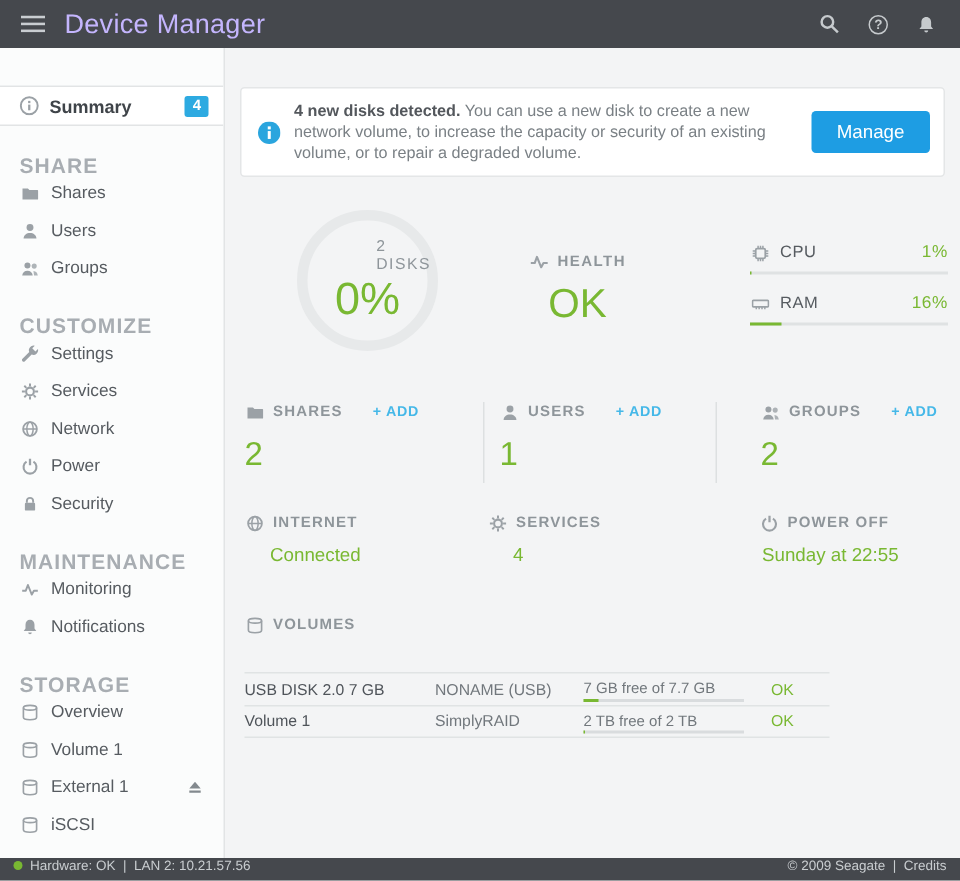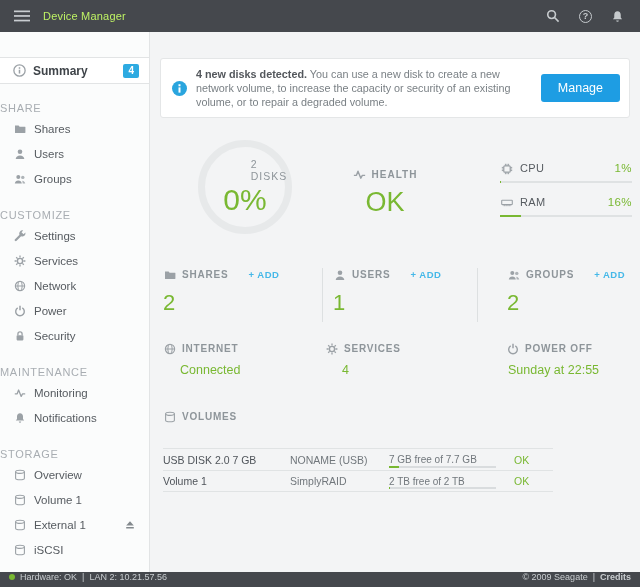--- a/index.html
+++ b/index.html
@@ -7,48 +7,48 @@
   body {
     width:640px; height:587px; position:relative; overflow:hidden;
     font-family:"Liberation Sans","DejaVu Sans",sans-serif;
     background:#f3f4f5;
   }
 
   
   .topbar { position:absolute; top:0; left:0; right:0; height:32px; background:#45484d;
             display:flex; align-items:center; color:#e7e9eb; }
   .menu-btn { padding:0 13px 0 14px; height:100%; display:flex; align-items:center; cursor:pointer; color:#c9cdd1; }
-  .tb-title { font-size:11px; color:#bef264; letter-spacing:.2px; }
+  .tb-title { font-size:18px; color:#c4b5fd; letter-spacing:.2px; }
   .tb-icons { margin-left:auto; display:flex; align-items:center; gap:19px; padding-right:16px; color:#c6cacd; }
   .tb-icons > span { display:flex; align-items:center; cursor:pointer; }
   .help-badge { width:13px; height:13px; border:1.2px solid #c6cacd; border-radius:50%;
                 font-size:9px; font-weight:bold; display:flex; align-items:center; justify-content:center; }
 
   
   .sidebar { position:absolute; top:32px; bottom:15px; left:0; width:150px; background:#fbfcfc;
              border-right:1px solid #e2e4e5; padding-top:25px; overflow:hidden; }
   .summary-item { height:27px; border-top:1px solid #e2e4e5; border-bottom:1px solid #e2e4e5; background:#fff;
                   display:flex; align-items:center; gap:7px; padding:0 10px 0 13px;
                   font-size:12px; color:#3f4449; font-weight:bold; cursor:pointer; }
   .badge { margin-left:auto; background:#2daae1; color:#fff; font-size:10px; font-weight:bold;
            padding:2px 5px; border-radius:2px; line-height:1; }
-  .side-title { margin:18px 0 2px; font-size:11px; font-weight:normal;
+  .side-title { margin:18px 0 2px; padding-left:13px; font-size:14px; font-weight:bold;
                 letter-spacing:.7px; color:#a8adb2; height:12px; }
   .side-item { height:25px; display:flex; align-items:center; gap:8px; padding:0 13px;
                font-size:11.5px; color:#565b60; cursor:pointer; }
   .sicon { width:13px; height:13px; color:#9ba1a6; display:flex; align-items:center; justify-content:center; flex:0 0 13px; }
   .eject { margin-left:auto; color:#83898e; display:flex; }
 
   
   .statusbar { position:absolute; left:0; right:0; bottom:0; height:15px; background:#45484d;
                color:#c9cdd0; font-size:9px; display:flex; align-items:flex-start; padding:0 9px; }
   .sb-left { display:flex; align-items:center; gap:5px; }
   .dot { width:6px; height:6px; border-radius:50%; background:#79b832; }
   .sb-right { margin-left:auto; display:flex; gap:5px; align-items:center; }
-  .sb-right .credits { cursor:pointer;font-weight:bold; }
+  .sb-right .credits { cursor:pointer; }
 
   
   .main { position:absolute; left:150px; right:0; top:32px; bottom:15px; background:#f3f4f5; overflow:hidden; }
 
   .banner { position:absolute; left:10px; right:10px; top:26px; background:#fff;
             border:1px solid #e4e6e7; border-radius:3px; display:flex; align-items:center;
             padding:8px 9px 8px 11px; gap:9px; }
   .banner-icon { flex:0 0 15px; display:flex; }
   .banner-text { font-size:10.8px; line-height:14px; color:#7a8085; flex:1; padding-right:4px; }
   .banner-text b { color:#53575c; }

